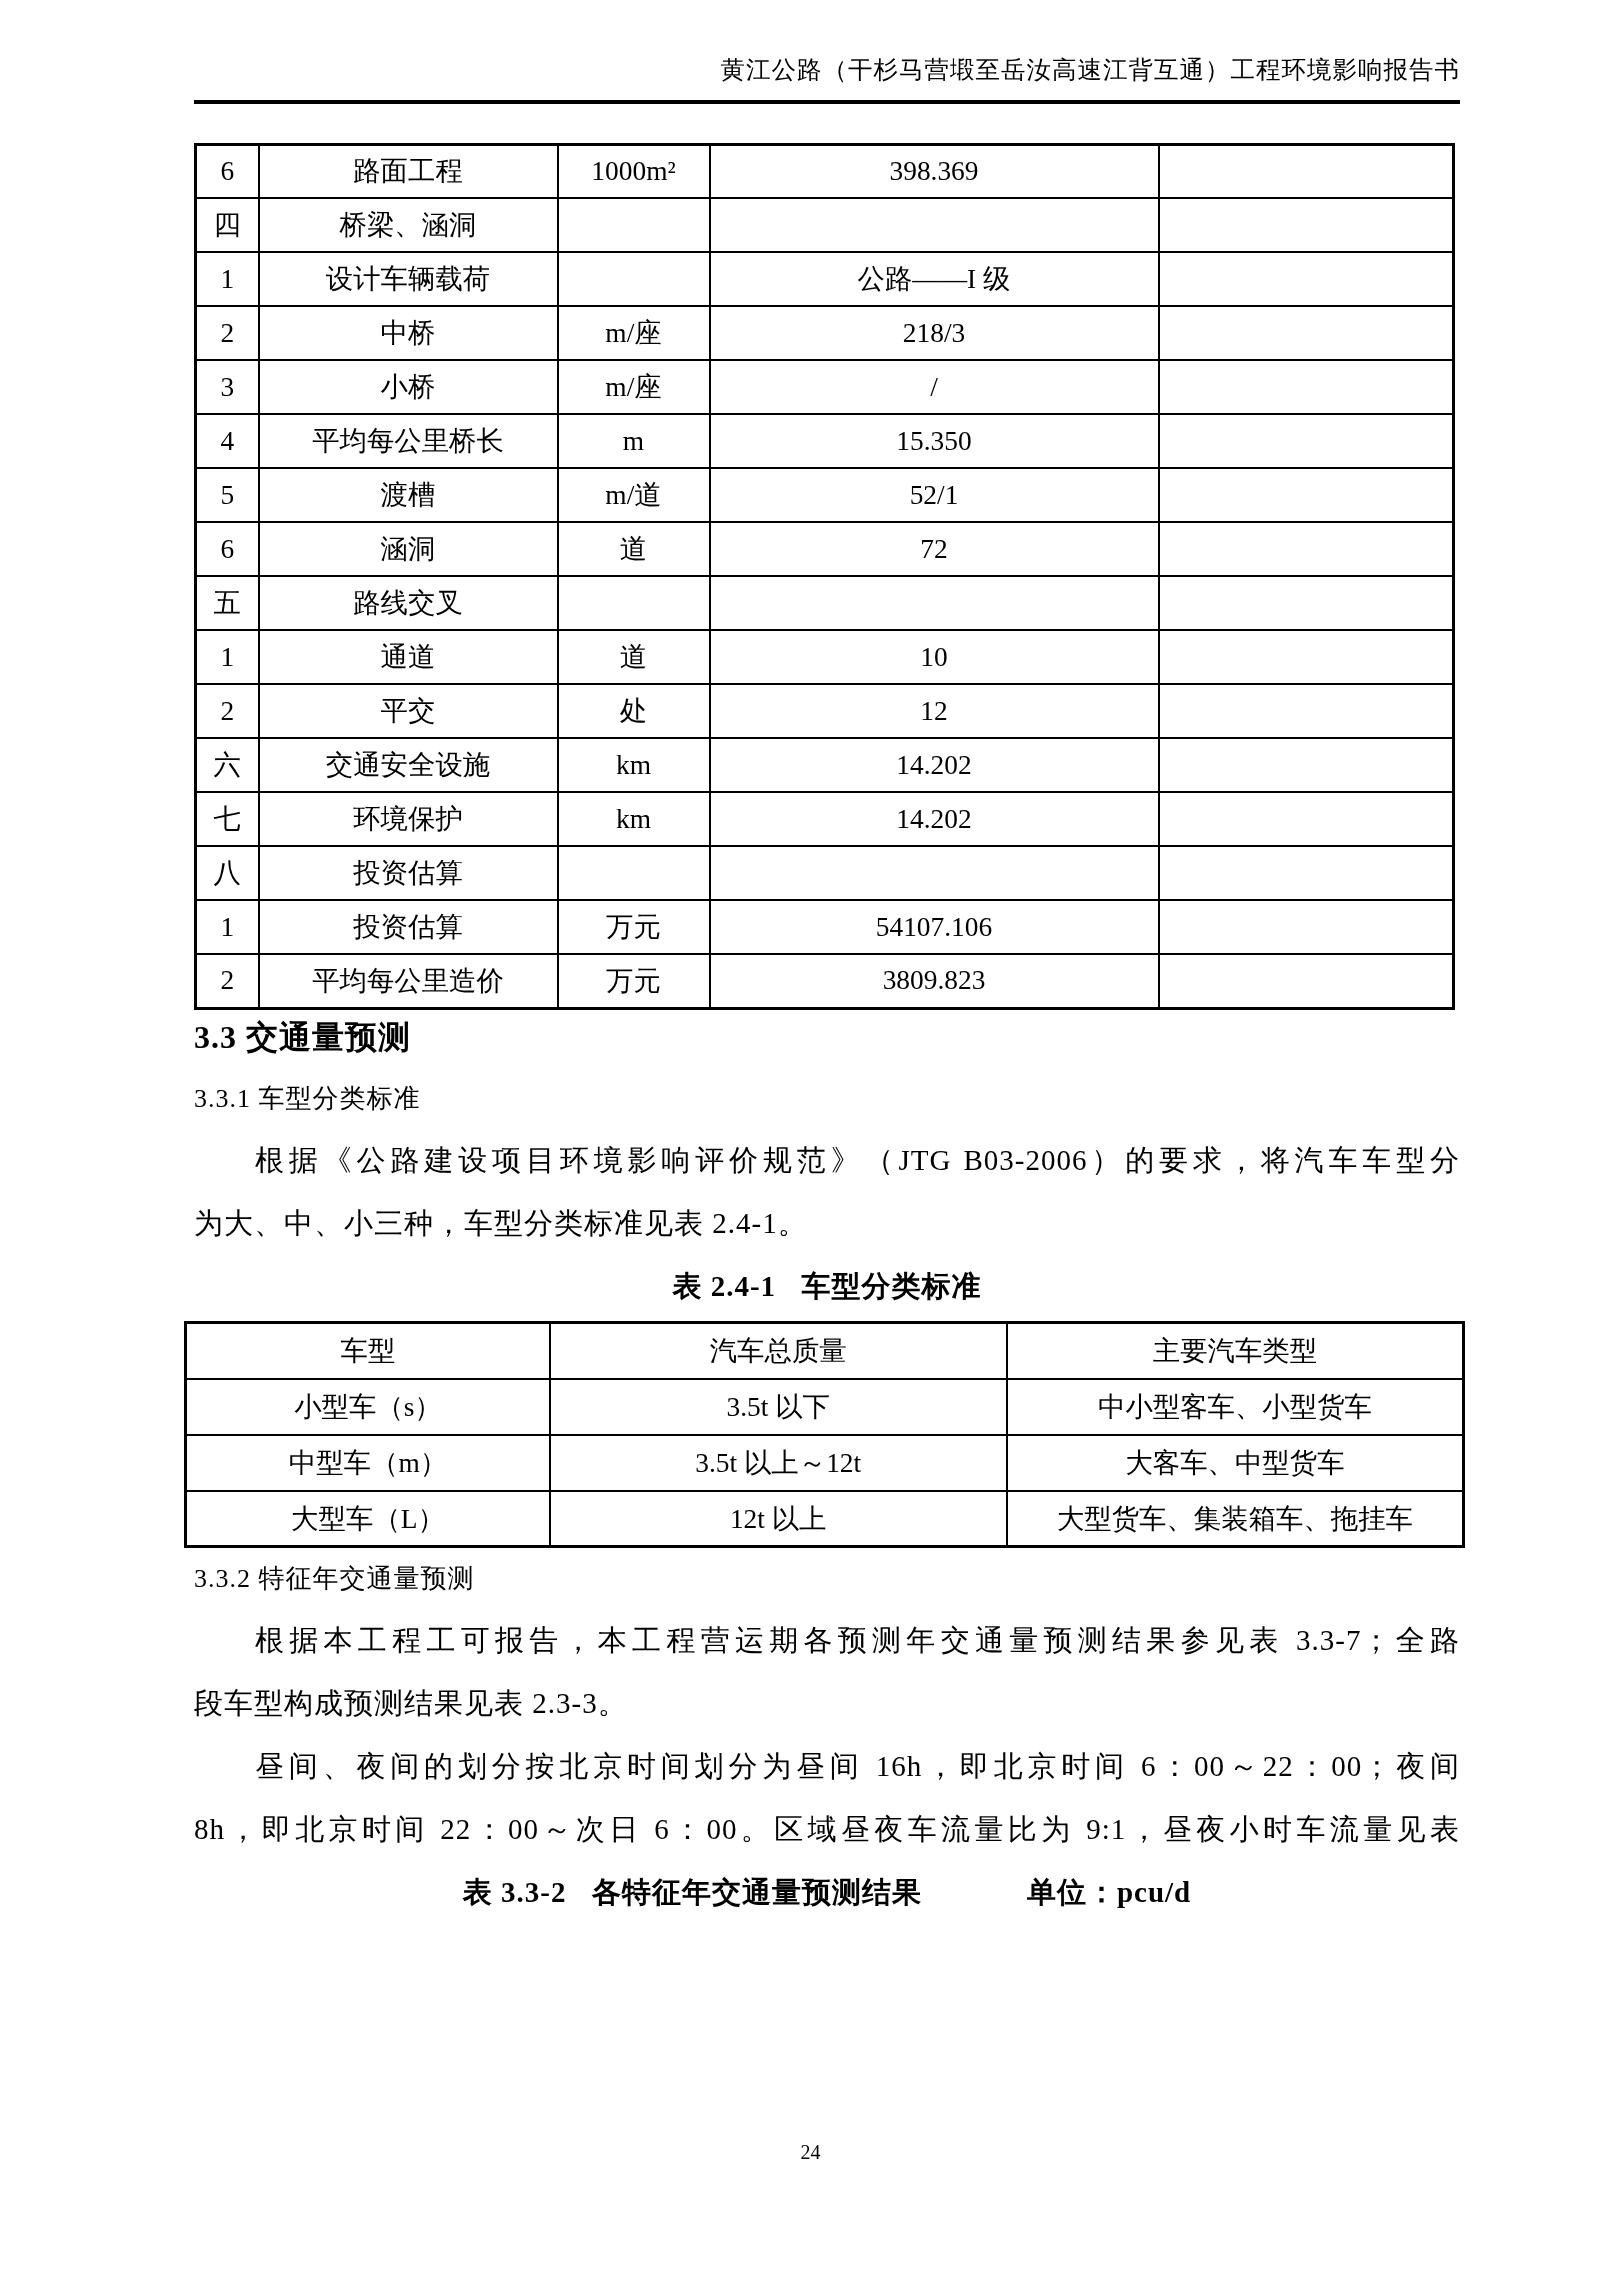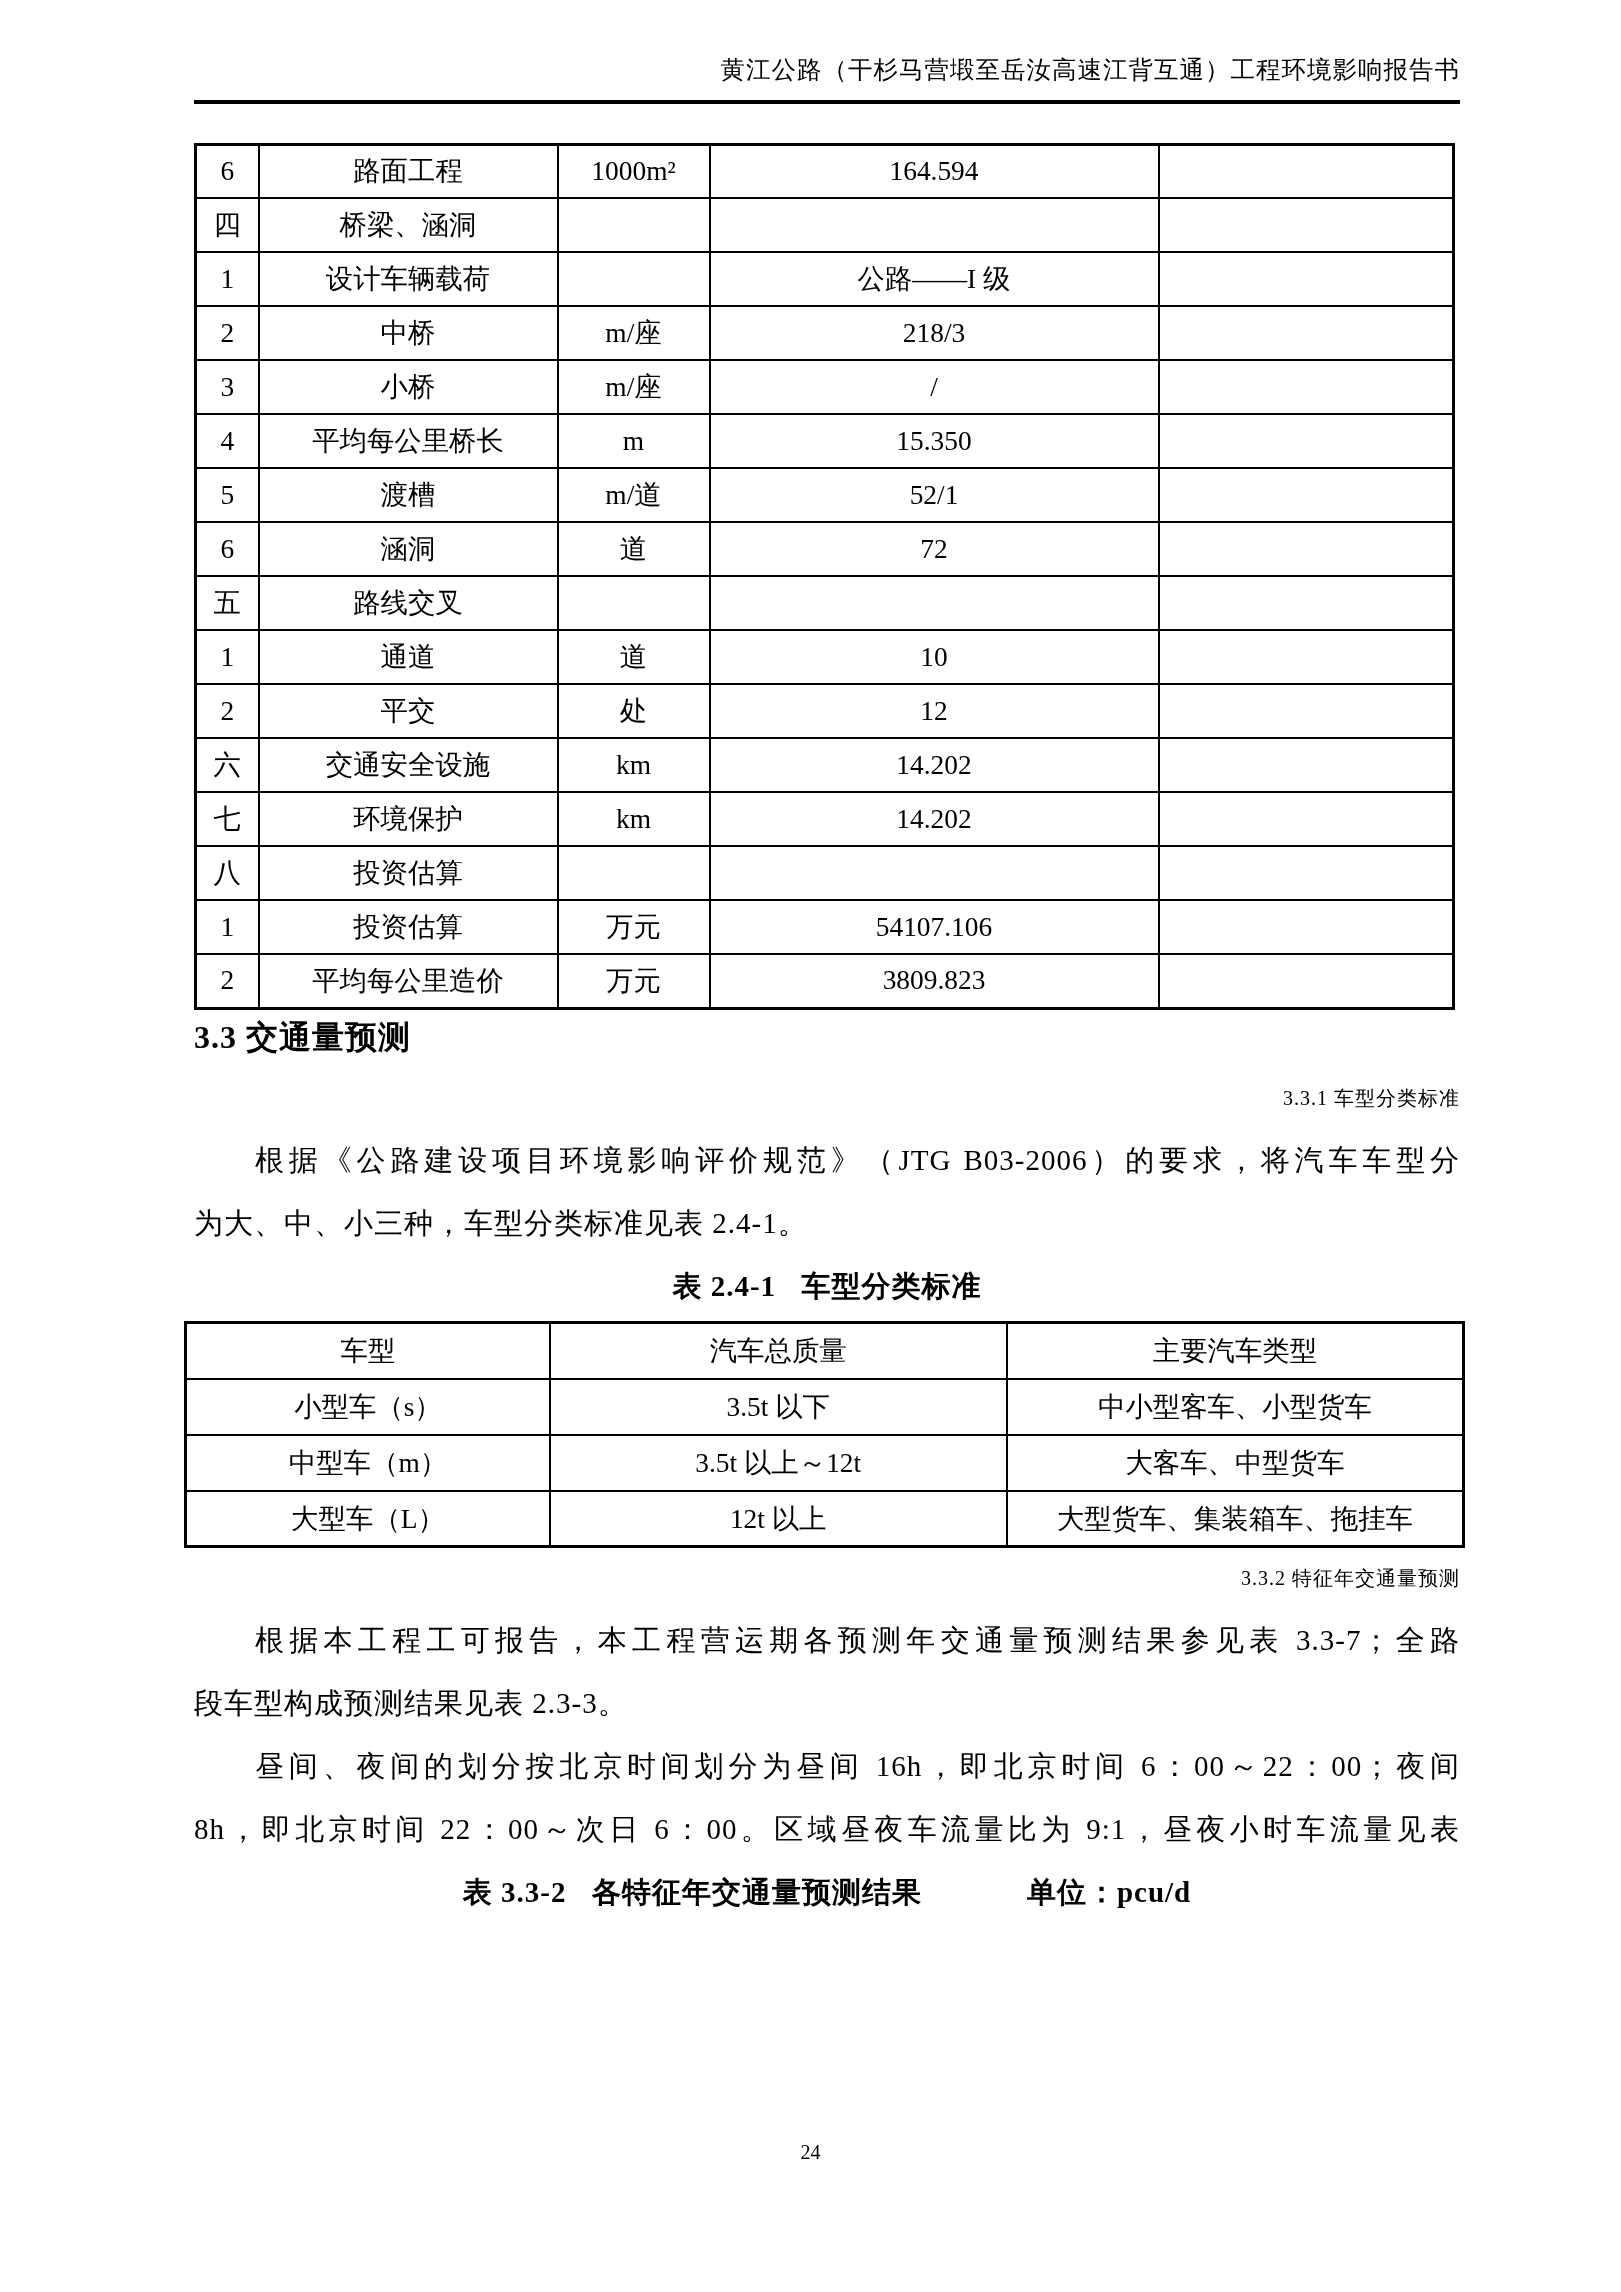--- a/index.html
+++ b/index.html
@@ -44,24 +44,23 @@
 
   .h-major {
     margin-top: 7.8px;
     font-size: 32px;
     font-weight: bold;
     line-height: 41px;
     letter-spacing: 1px;
   }
   .h-minor {
     margin-top: 21.6px;
-    font-size: 20px;
+    font-size: 26px;
     line-height: 37px;
     letter-spacing: 1px;
-    text-align: right;
   }
   .para { margin-top: 11.8px; }
   .line {
     font-size: 29px;
     line-height: 63px;
     letter-spacing: 1px;
     white-space: nowrap;
   }
   .indent { padding-left: 61px; }
   .just { text-align: justify; text-align-last: justify; white-space: normal; }
@@ -101,21 +100,21 @@
           <col style="width:299px">
           <col style="width:152px">
           <col style="width:449px">
           <col style="width:295px">
       </colgroup>
       <tbody>
         <tr>
           <td>6</td>
           <td>路面工程</td>
           <td>1000m²</td>
-          <td>164.594</td>
+          <td>398.369</td>
           <td></td>
         </tr>
         <tr>
           <td>四</td>
           <td>桥梁、涵洞</td>
           <td></td>
           <td></td>
           <td></td>
         </tr>
         <tr>

